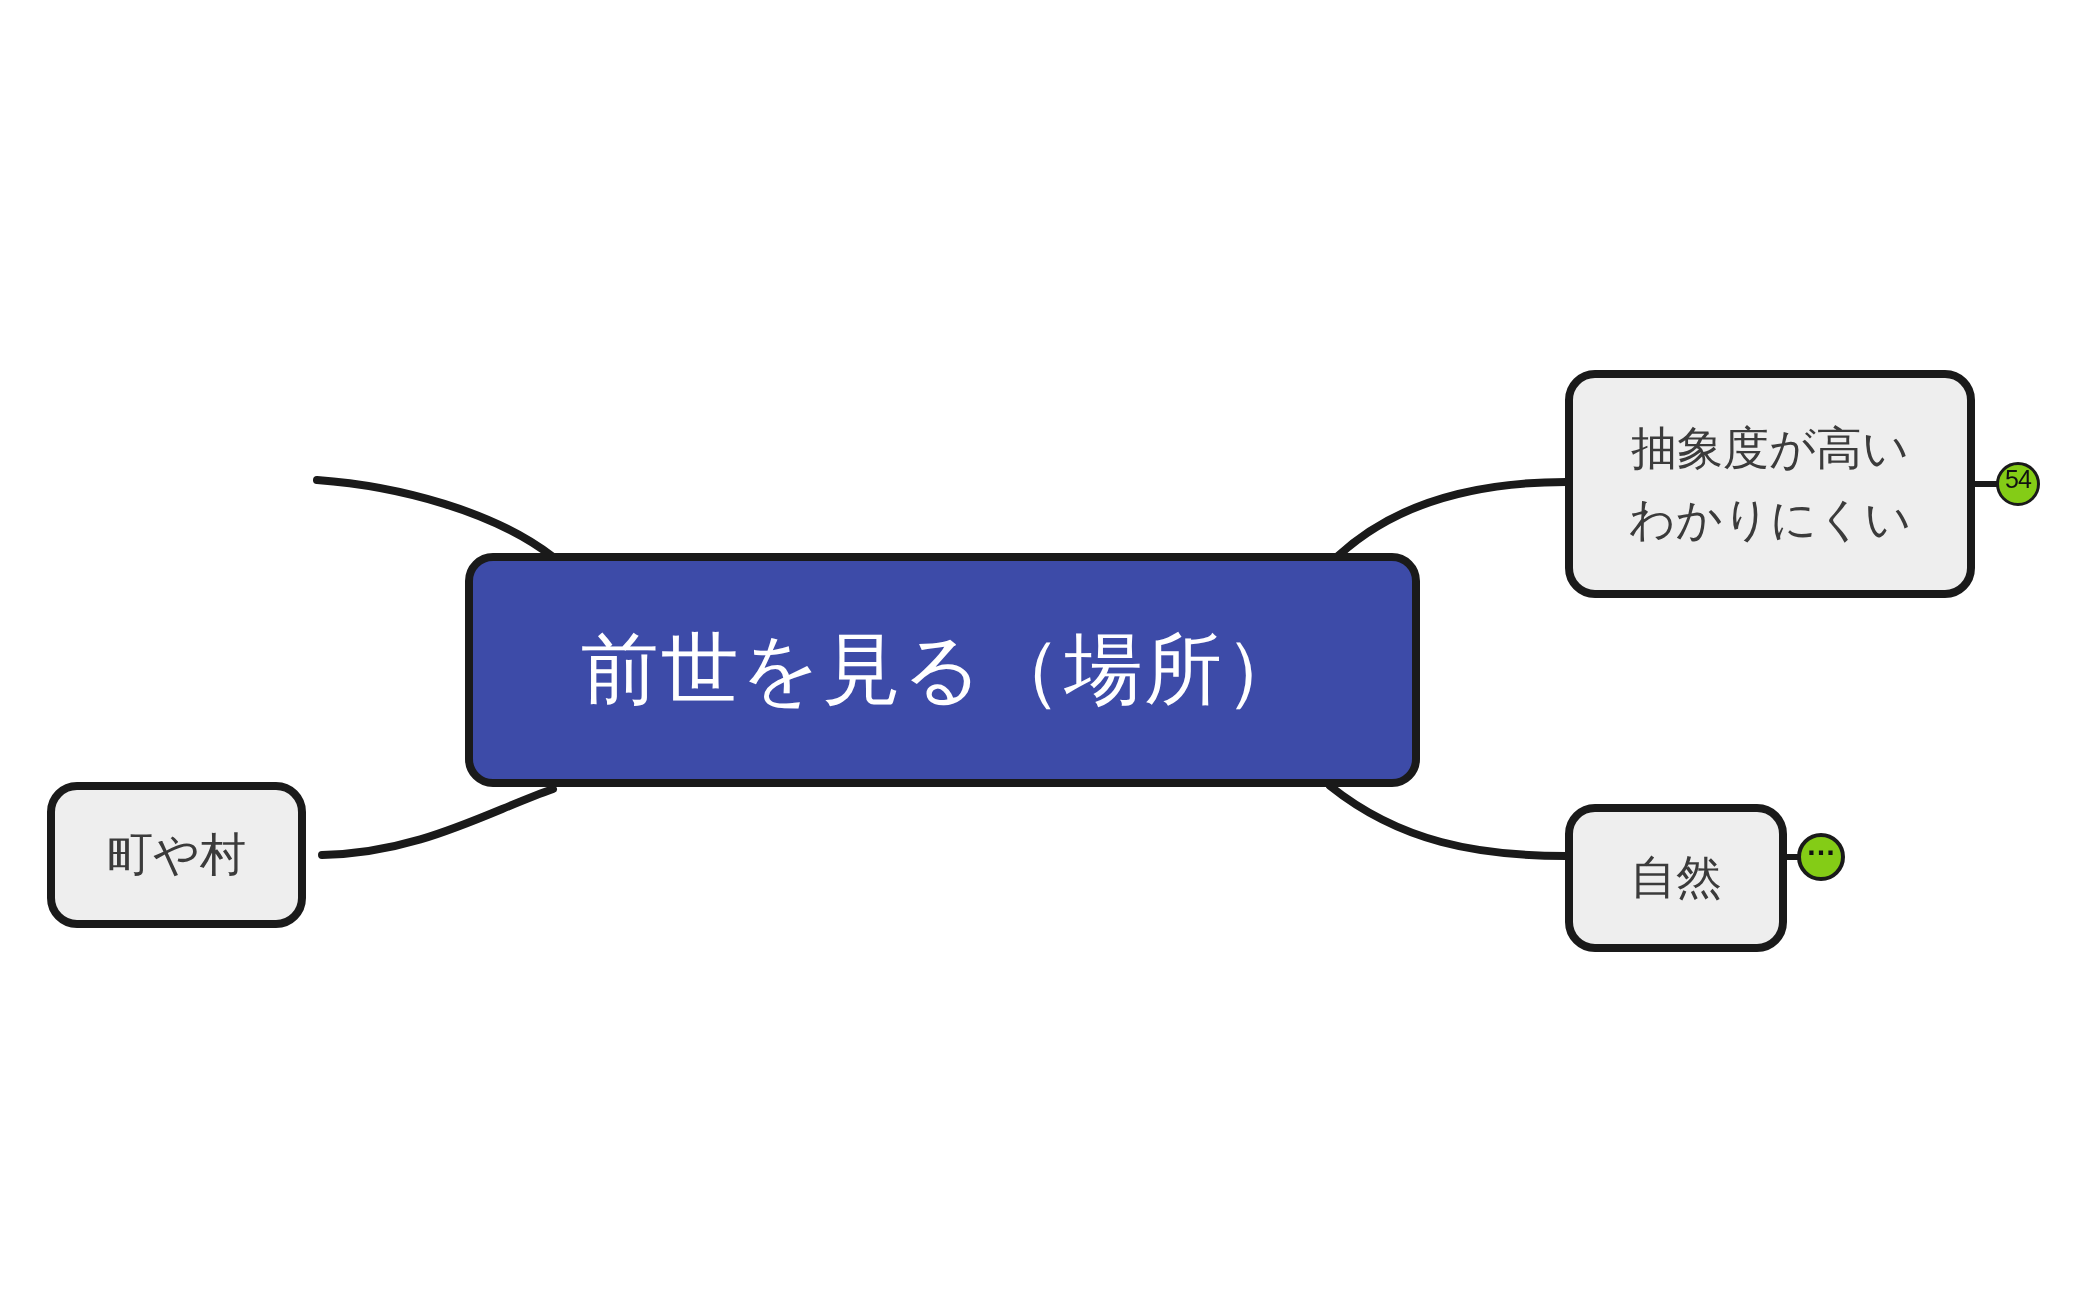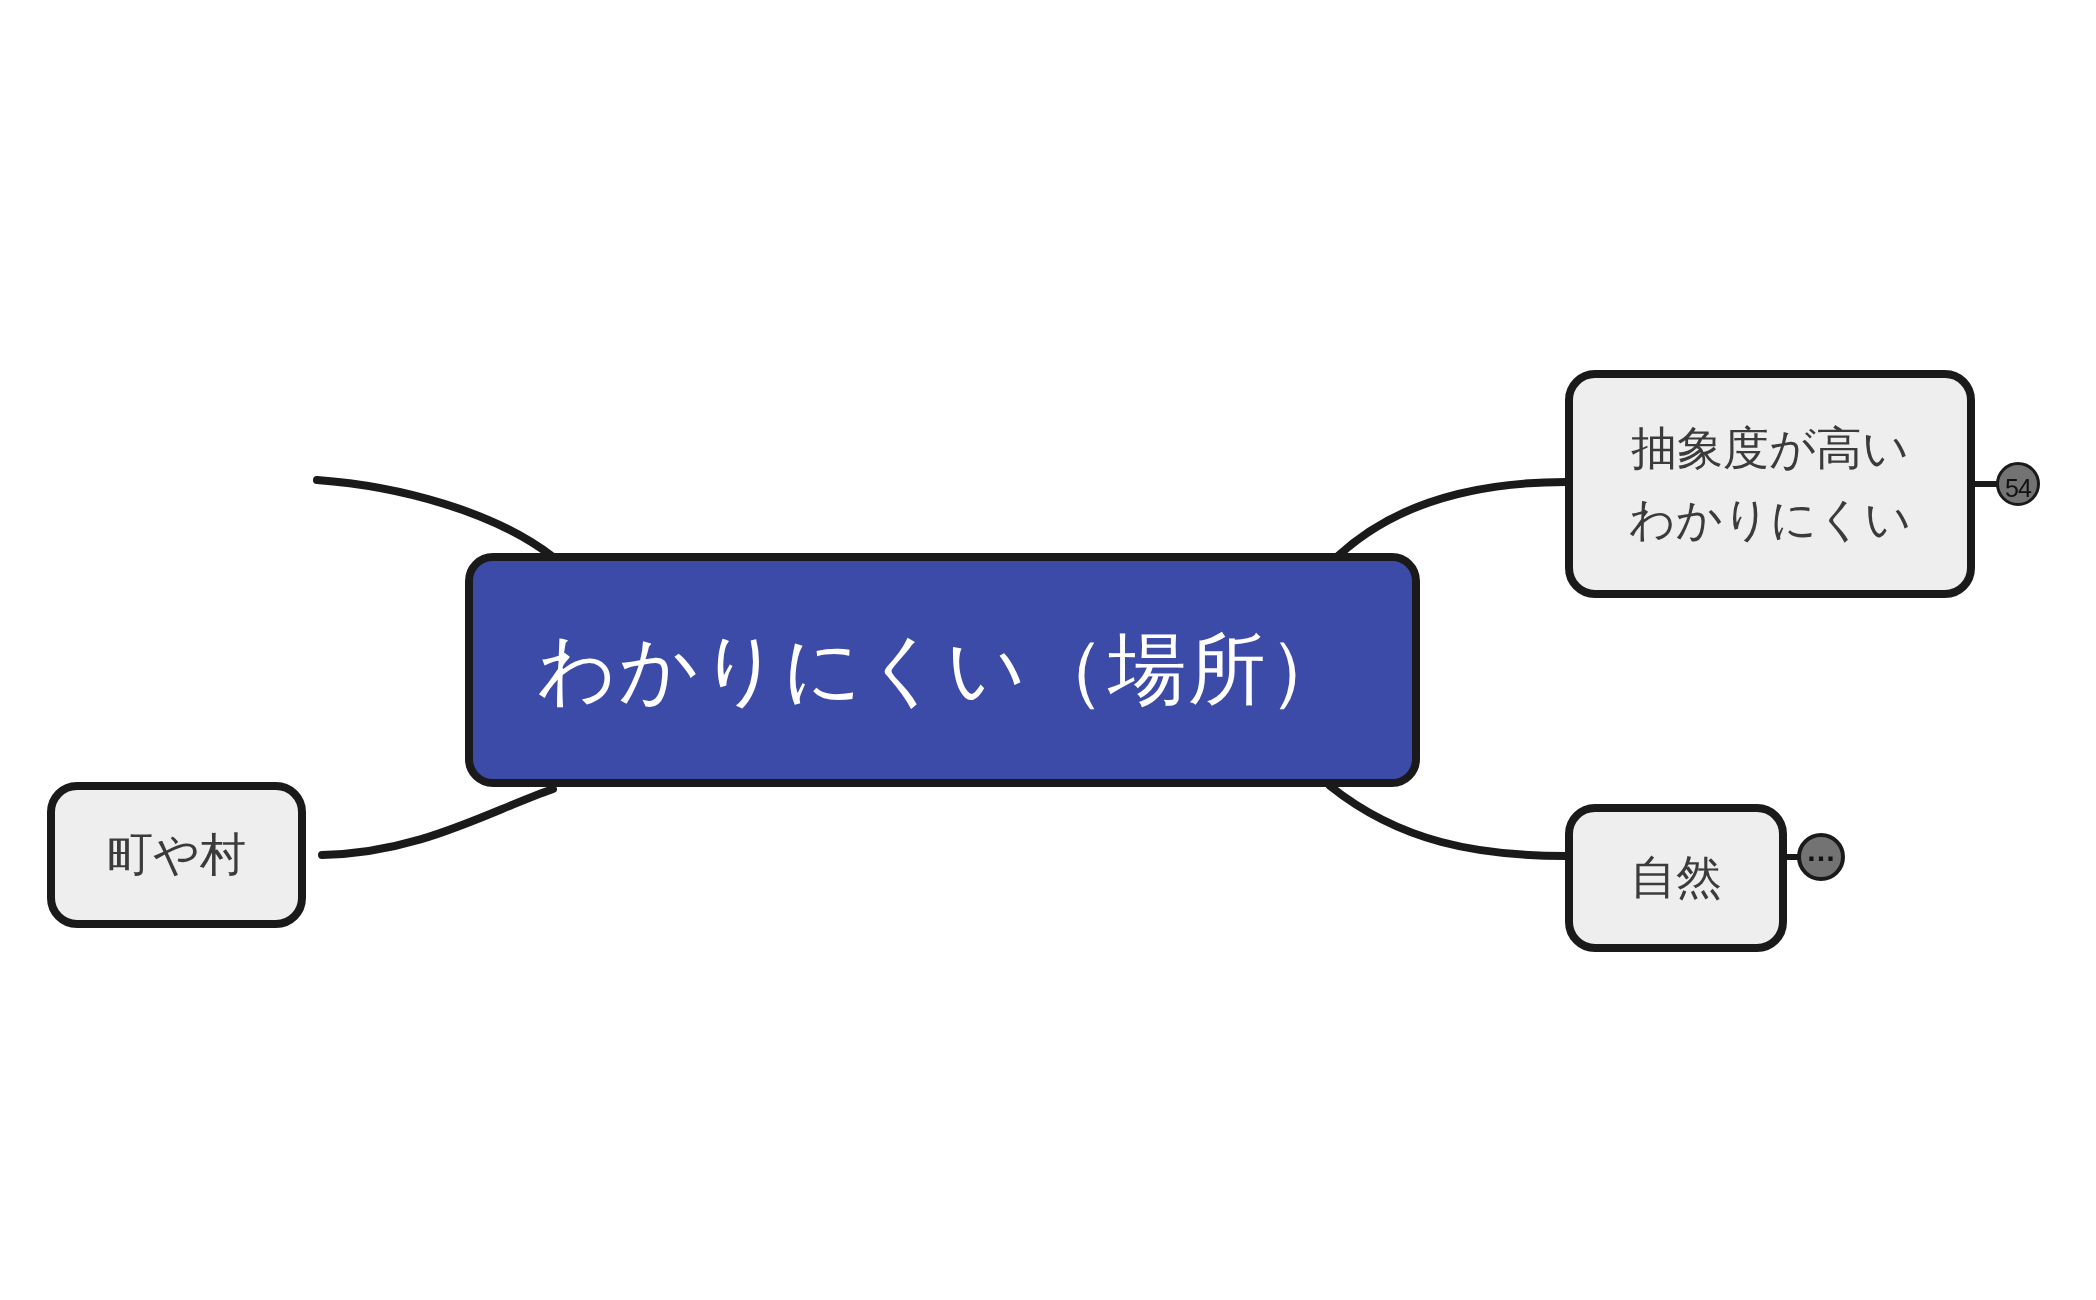--- a/index.html
+++ b/index.html
@@ -60,25 +60,25 @@
     letter-spacing:2px;
     line-height:1.2;
   }
   .node-indoor{left:98px;top:408px;width:219px;height:147px;}
   .node-town{left:47px;top:782px;width:259px;height:146px;}
   .node-abstract{left:1565px;top:370px;width:410px;height:228px;white-space:pre-line;}
   .node-nature{left:1565px;top:783px;width:222px;height:148px;margin-top:21px;}
   .badge{
     position:absolute;
     box-sizing:border-box;
-    background:#737373;
+    background:#84cc16;
     border:3px solid var(--node-border);
     border-radius:50%;
     display:flex;
-    align-items:flex-end;
+    align-items:flex-start;
     justify-content:center;
     color:#111111;
     cursor:pointer;
   }
   .badge-count{
     left:1996px;top:462px;width:44px;height:44px;
     font-size:25px;
     font-weight:400;
     letter-spacing:-1px;
   }
@@ -100,21 +100,21 @@
   <svg class="edges" viewBox="0 0 2096 1300">
     <path d="M317 480 C400 486 495 512 553 557"></path>
     <path d="M322 855 C420 853 487 812 553 789"></path>
     <path d="M1338 556 C1392 506 1468 482 1566 482"></path>
     <path d="M1330 786 C1400 842 1478 856 1566 856"></path>
     <path class="stub" d="M1975 484 L1999 484"></path>
     <path class="stub" d="M1787 857 L1801 857"></path>
   </svg>
 
   <div class="node node-central">
-    <span>わかりにくい（場所）</span>
+    <span>前世を見る（場所）</span>
   </div>
 
 
   <div class="node node-town">
     <span>町や村</span>
   </div>
 
   <div class="node node-abstract">
     <span>抽象度が高い
 わかりにくい</span>

